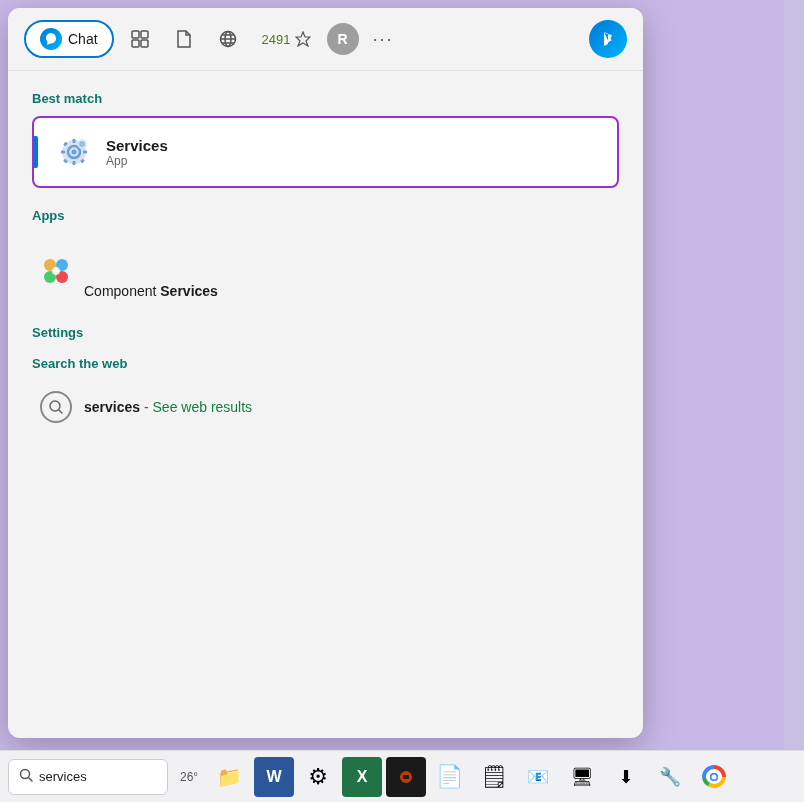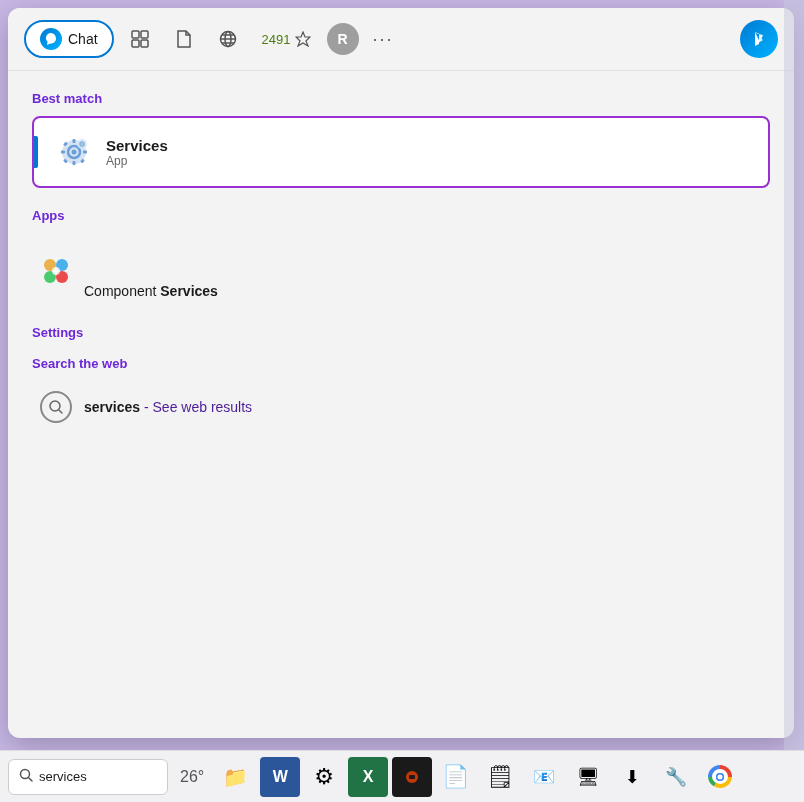--- a/index.html
+++ b/index.html
@@ -16,21 +16,21 @@
       position: absolute;
       inset: 0;
       background: #c8b8e8;
     }
 
     
     .start-panel {
       position: absolute;
       top: 8px;
       left: 8px;
-      width: 786px;
+      width: 635px;
       height: 730px;
       background: #f3f3f3;
       border-radius: 12px;
       box-shadow: 0 8px 32px rgba(0,0,0,0.25);
       overflow: hidden;
     }
 
     
     .top-bar {
       display: flex;
@@ -132,21 +132,21 @@
     }
 
     
     .content {
       padding: 20px 24px;
     }
 
     .section-label {
       font-size: 13px;
       font-weight: 700;
-      color: #6d28d9;
+      color: #0f766e;
       margin-bottom: 10px;
     }
 
     
     .best-match-item {
       display: flex;
       align-items: center;
       gap: 12px;
       padding: 14px 12px;
       background: white;
@@ -282,21 +282,21 @@
 
     .taskbar-search-text {
       font-size: 13px;
       color: #1a1a1a;
     }
 
     .weather-widget {
       display: flex;
       align-items: center;
       gap: 4px;
-      font-size: 16px;
+      font-size: 12px;
       color: #555;
       padding: 0 8px;
     }
 
     .taskbar-app {
       width: 40px;
       height: 40px;
       display: flex;
       align-items: center;
       justify-content: center;
@@ -456,21 +456,21 @@
     <div class="web-section">
       <div class="section-label">Search the web</div>
 
       <div class="web-item">
         <div class="search-circle">
           <svg width="16" height="16" viewBox="0 0 16 16" fill="none">
             <circle cx="7" cy="7" r="5" stroke="#666" stroke-width="1.5"></circle>
             <path d="M11 11l3 3" stroke="#666" stroke-width="1.5" stroke-linecap="round"></path>
           </svg>
         </div>
-        <div class="web-item-text"><strong>services</strong> <span style="color:#4c1d95">- See web results</span></div>
+        <div class="web-item-text"><strong>services</strong> <span style="color:#15803d">- See web results</span></div>
       </div>
     </div>
 
   </div>
 </div>
 
 <div class="right-edge"></div>
 
 <div class="taskbar">
   <div class="taskbar-search">

